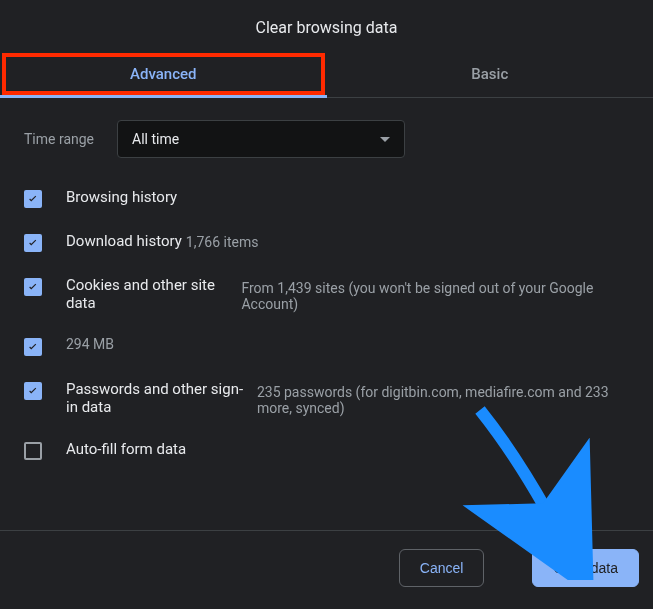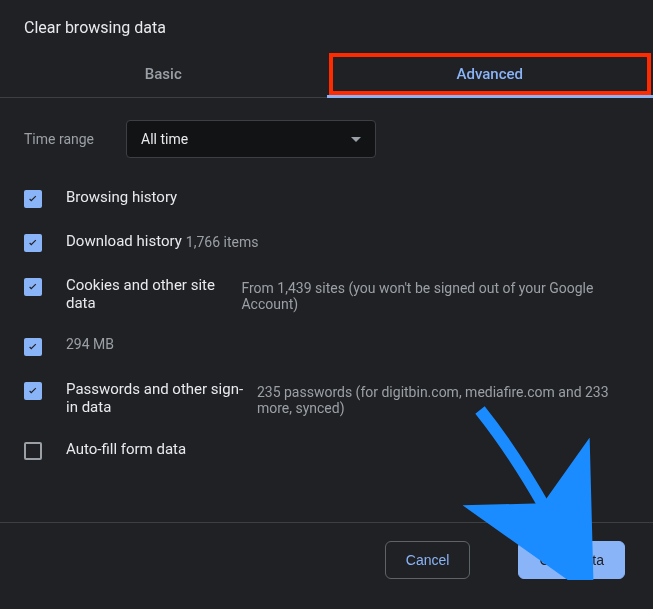--- a/index.html
+++ b/index.html
@@ -11,20 +11,21 @@
       width: 653px;
       height: 609px;
       overflow: hidden;
       position: relative;
     }
     .dialog-title {
       font-size: 16px;
       font-weight: 400;
       padding: 18px 24px 14px;
       color: #e8eaed;
+      text-align: center;
     }
     .tabs {
       display: flex;
       border-bottom: 1px solid #3c4043;
     }
     .tab {
       flex: 1;
       text-align: center;
       padding: 14px 0;
       cursor: pointer;
@@ -46,34 +47,34 @@
     .tab.highlight {
       outline: 4px solid #ff2a00;
       outline-offset: -6px;
     }
     .body-scroll {
       padding: 0 24px;
     }
     .time-row {
       display: flex;
       align-items: center;
-      gap: 32px;
+      gap: 23px;
       padding: 22px 0 18px;
       text-align: center;
     }
     .time-label {
       color: #9aa0a6;
       font-size: 14px;
     }
     .select {
       background: #121314;
       border: 1px solid #3c4043;
       border-radius: 4px;
       padding: 10px 14px;
-      width: 250px;
+      width: 288px;
       display: flex;
       align-items: center;
       justify-content: space-between;
       cursor: pointer;
       color: #e8eaed;
     }
     .select-arrow {
       width: 0; height: 0;
       border-left: 5px solid transparent;
       border-right: 5px solid transparent;
@@ -99,23 +100,23 @@
     .checkbox.unchecked {
       background: transparent;
       border: 2px solid #9aa0a6;
     }
     .checkbox svg { width: 14px; height: 14px; }
     .opt-text { display: flex; flex-direction: row; gap: 4px; align-items: flex-end; }
     .opt-label { color: #e8eaed; font-size: 15px; }
     .opt-desc { color: #9aa0a6; font-size: 14px; }
     .footer {
       position: absolute;
-      bottom: 12px; left: 0; right: 0;
+      bottom: 4px; left: 0; right: 0;
       border-top: 1px solid #3c4043;
-      padding: 18px 28px;
+      padding: 18px 14px;
       display: flex;
       justify-content: flex-end;
       gap: 12px;
       background: #202124;
     }
     .btn {
       padding: 10px 20px;
       border-radius: 6px;
       font-size: 14px;
       cursor: pointer;
@@ -138,22 +139,22 @@
       top: 400px;
       pointer-events: none;
     }
   </style>
 </head>
 <body>
 
 <div class="dialog-title">Clear browsing data</div>
 
 <div class="tabs">
+  <div class="tab active highlight">Advanced</div>
   <div class="tab">Basic</div>
-  <div class="tab active highlight">Advanced</div>
 </div>
 
 <div class="body-scroll">
   <div class="time-row">
     <span class="time-label">Time range</span>
     <div class="select">
       <span>All time</span>
       <span class="select-arrow"></span>
     </div>
   </div>

